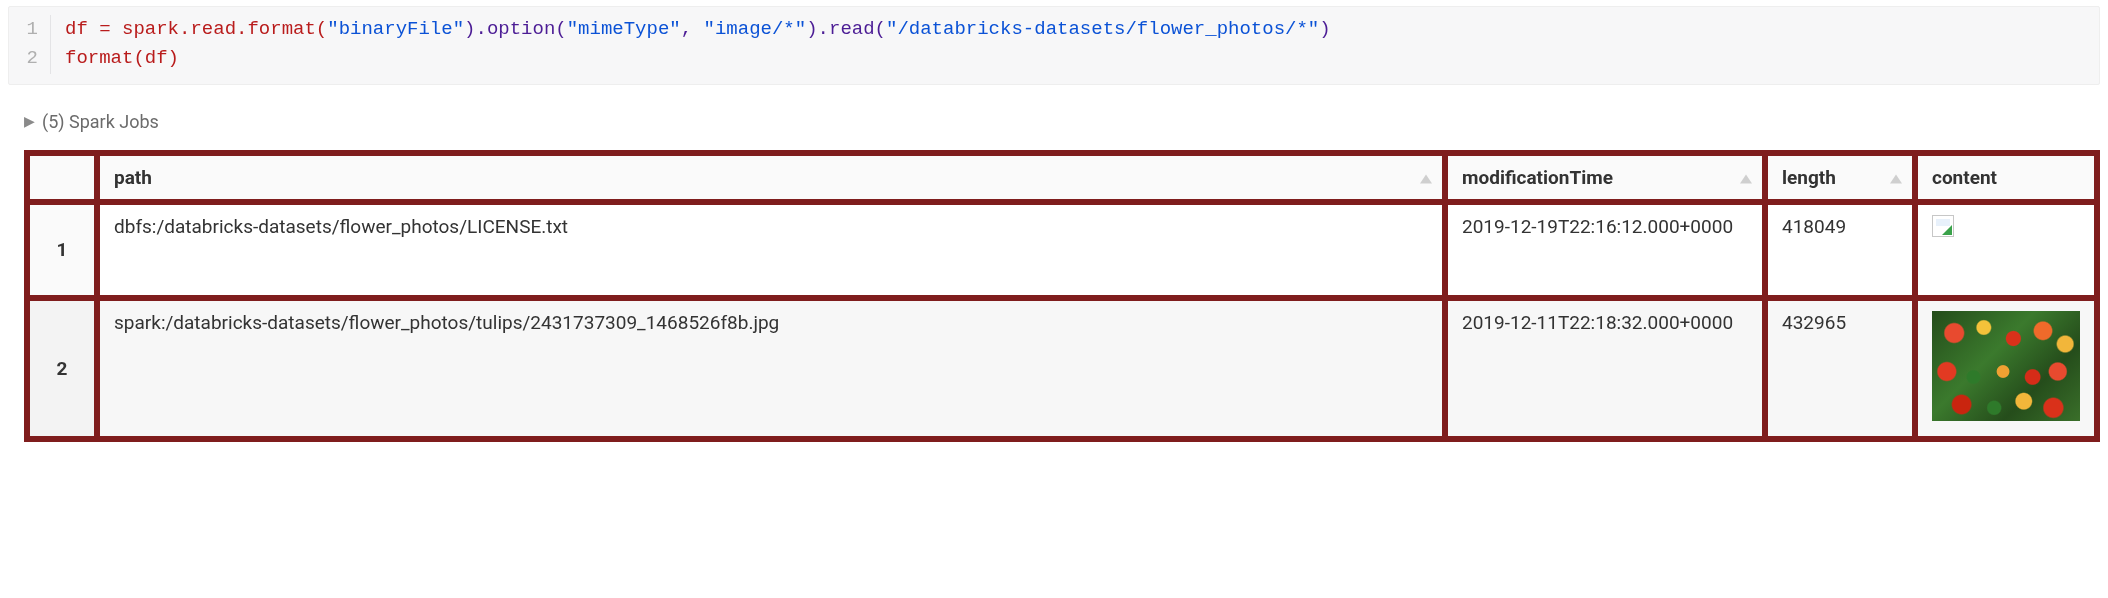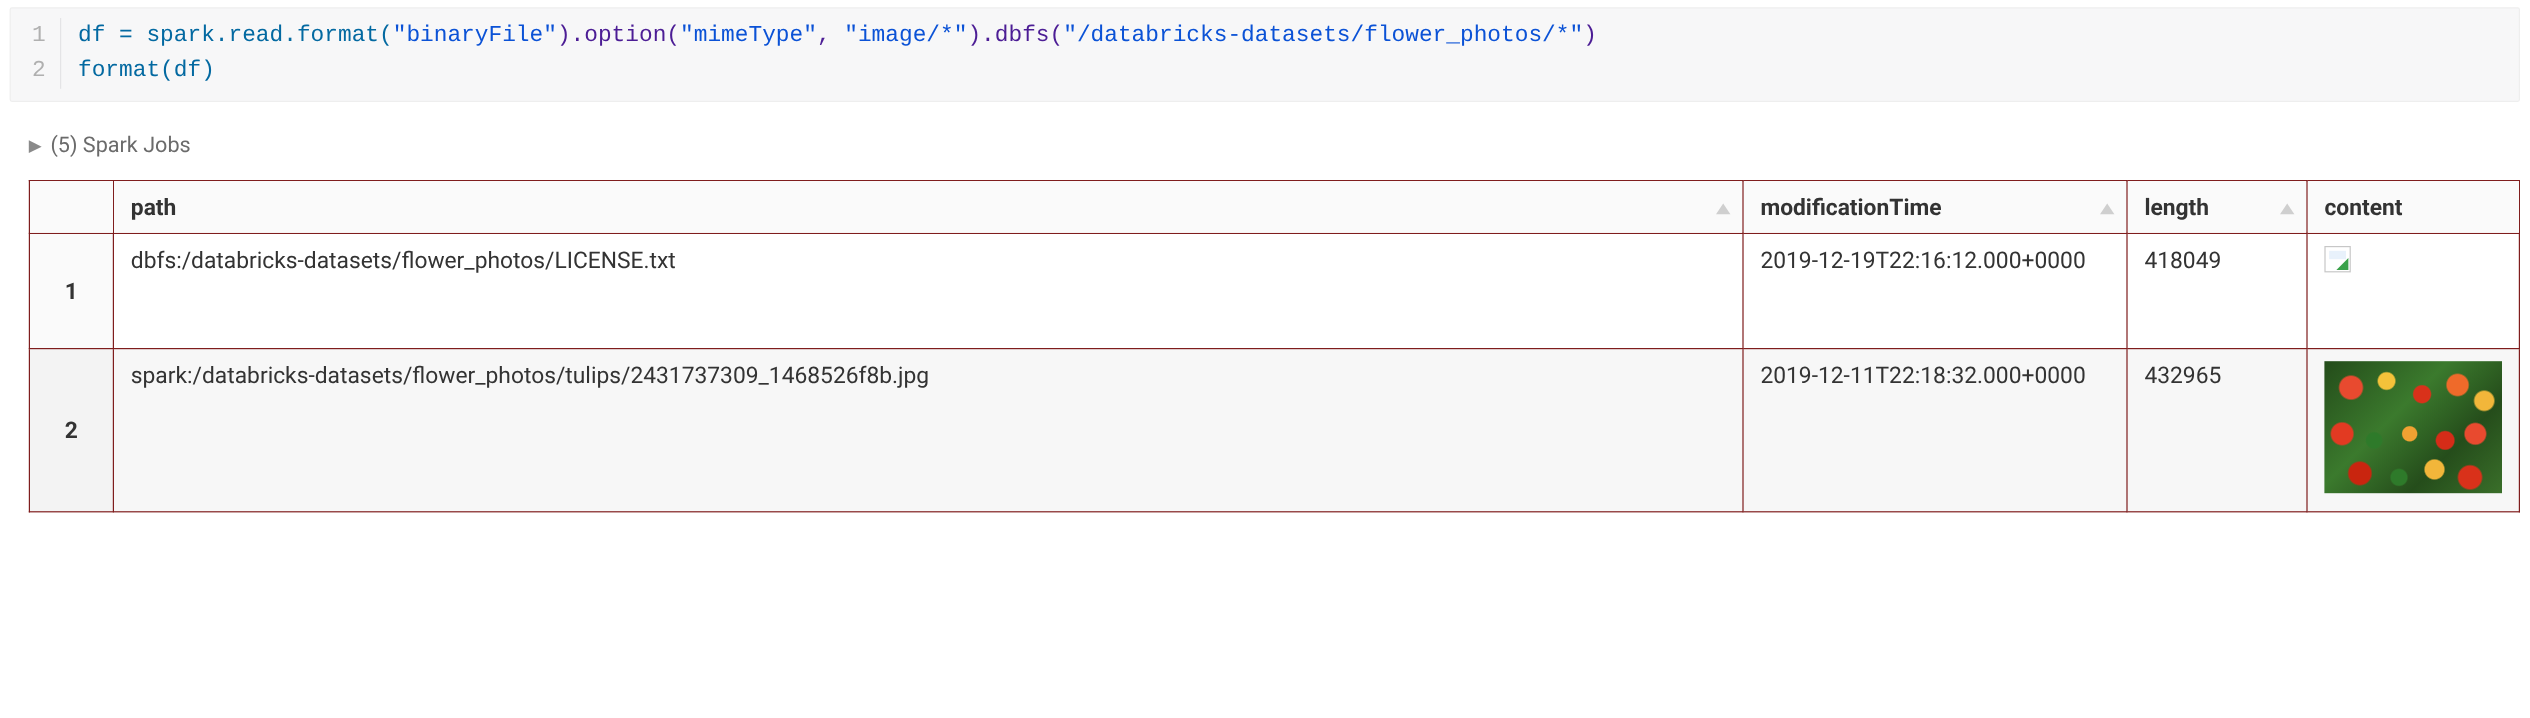--- a/index.html
+++ b/index.html
@@ -33,21 +33,21 @@
     border-right: 1px solid #e4e4e6;
   }
   .gutter .ln { display: block; }
   .code-body {
     padding-left: 14px;
     white-space: pre;
     color: #333;
   }
   .tok-pun  { color: #4c1d95; }
   .tok-str  { color: #0b52d6; }
-  .tok-ident{ color: #0369a1; }
+  .tok-ident{ color: #b91c1c; }
 
   
   .jobs-row {
     display: flex;
     align-items: center;
     gap: 8px;
     margin: 26px 0 18px 24px;
     color: #6b6b6b;
     font-size: 18px;
   }
@@ -60,21 +60,21 @@
 
   
   .result-table {
     border-collapse: collapse;
     margin: 0 8px 8px 24px;
     width: calc(100% - 32px);
     table-layout: auto;
     font-size: 19px;
   }
   .result-table th, .result-table td {
-    border: 1px solid #7f1d1d;
+    border: 6px solid #7f1d1d;
     text-align: left;
     vertical-align: top;
     padding: 10px 14px;
   }
   .result-table thead th {
     background: #fafafa;
     font-weight: 700;
     color: #333;
     position: relative;
   }
@@ -159,21 +159,21 @@
   }
 </style>
 </head>
 <body>
 
 <div class="code-cell">
   <div class="gutter">
     <span class="ln">1</span>
     <span class="ln">2</span>
   </div>
-  <div class="code-body"><span class="tok-ident">df = spark.read.format(</span><span class="tok-str">"binaryFile"</span><span class="tok-pun">).option(</span><span class="tok-str">"mimeType"</span><span class="tok-pun">, </span><span class="tok-str">"image/*"</span><span class="tok-pun">).dbfs(</span><span class="tok-str">"/databricks-datasets/flower_photos/*"</span><span class="tok-pun">)</span>
+  <div class="code-body"><span class="tok-ident">df = spark.read.format(</span><span class="tok-str">"binaryFile"</span><span class="tok-pun">).option(</span><span class="tok-str">"mimeType"</span><span class="tok-pun">, </span><span class="tok-str">"image/*"</span><span class="tok-pun">).read(</span><span class="tok-str">"/databricks-datasets/flower_photos/*"</span><span class="tok-pun">)</span>
 <span class="tok-ident">format(df)</span></div>
 </div>
 
 <div class="jobs-row">
   <span class="chev">▶</span>
   <span>(5) Spark Jobs</span>
 </div>
 
 <table class="result-table">
   <thead>

